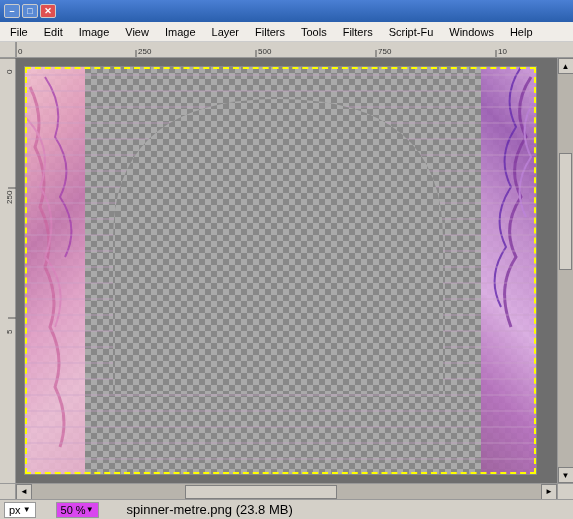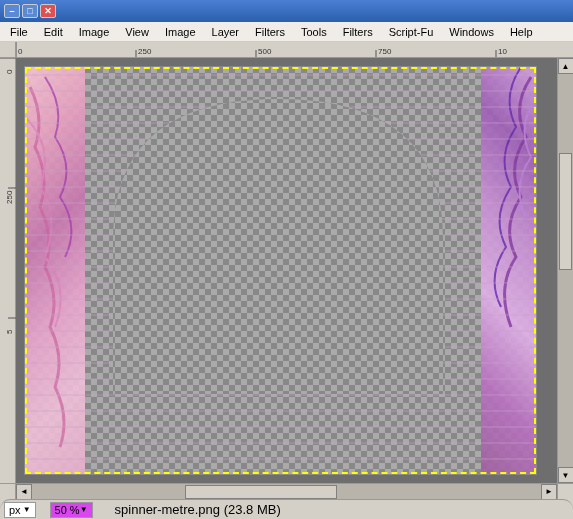--- a/index.html
+++ b/index.html
@@ -193,23 +193,22 @@
     }
 
     
     .statusbar {
       height: 20px;
       background: #d4d0c8;
       border-top: 1px solid #999;
       display: flex;
       align-items: center;
       padding: 0 4px;
-      gap: 14px;
+      gap: 20px;
       font-size: 11px;
-      border-radius: 10px;
     }
     .status-unit {
       background: #fff;
       border: 1px solid #999;
       height: 16px;
       padding: 0 4px;
       display: flex;
       align-items: center;
       gap: 2px;
     }

